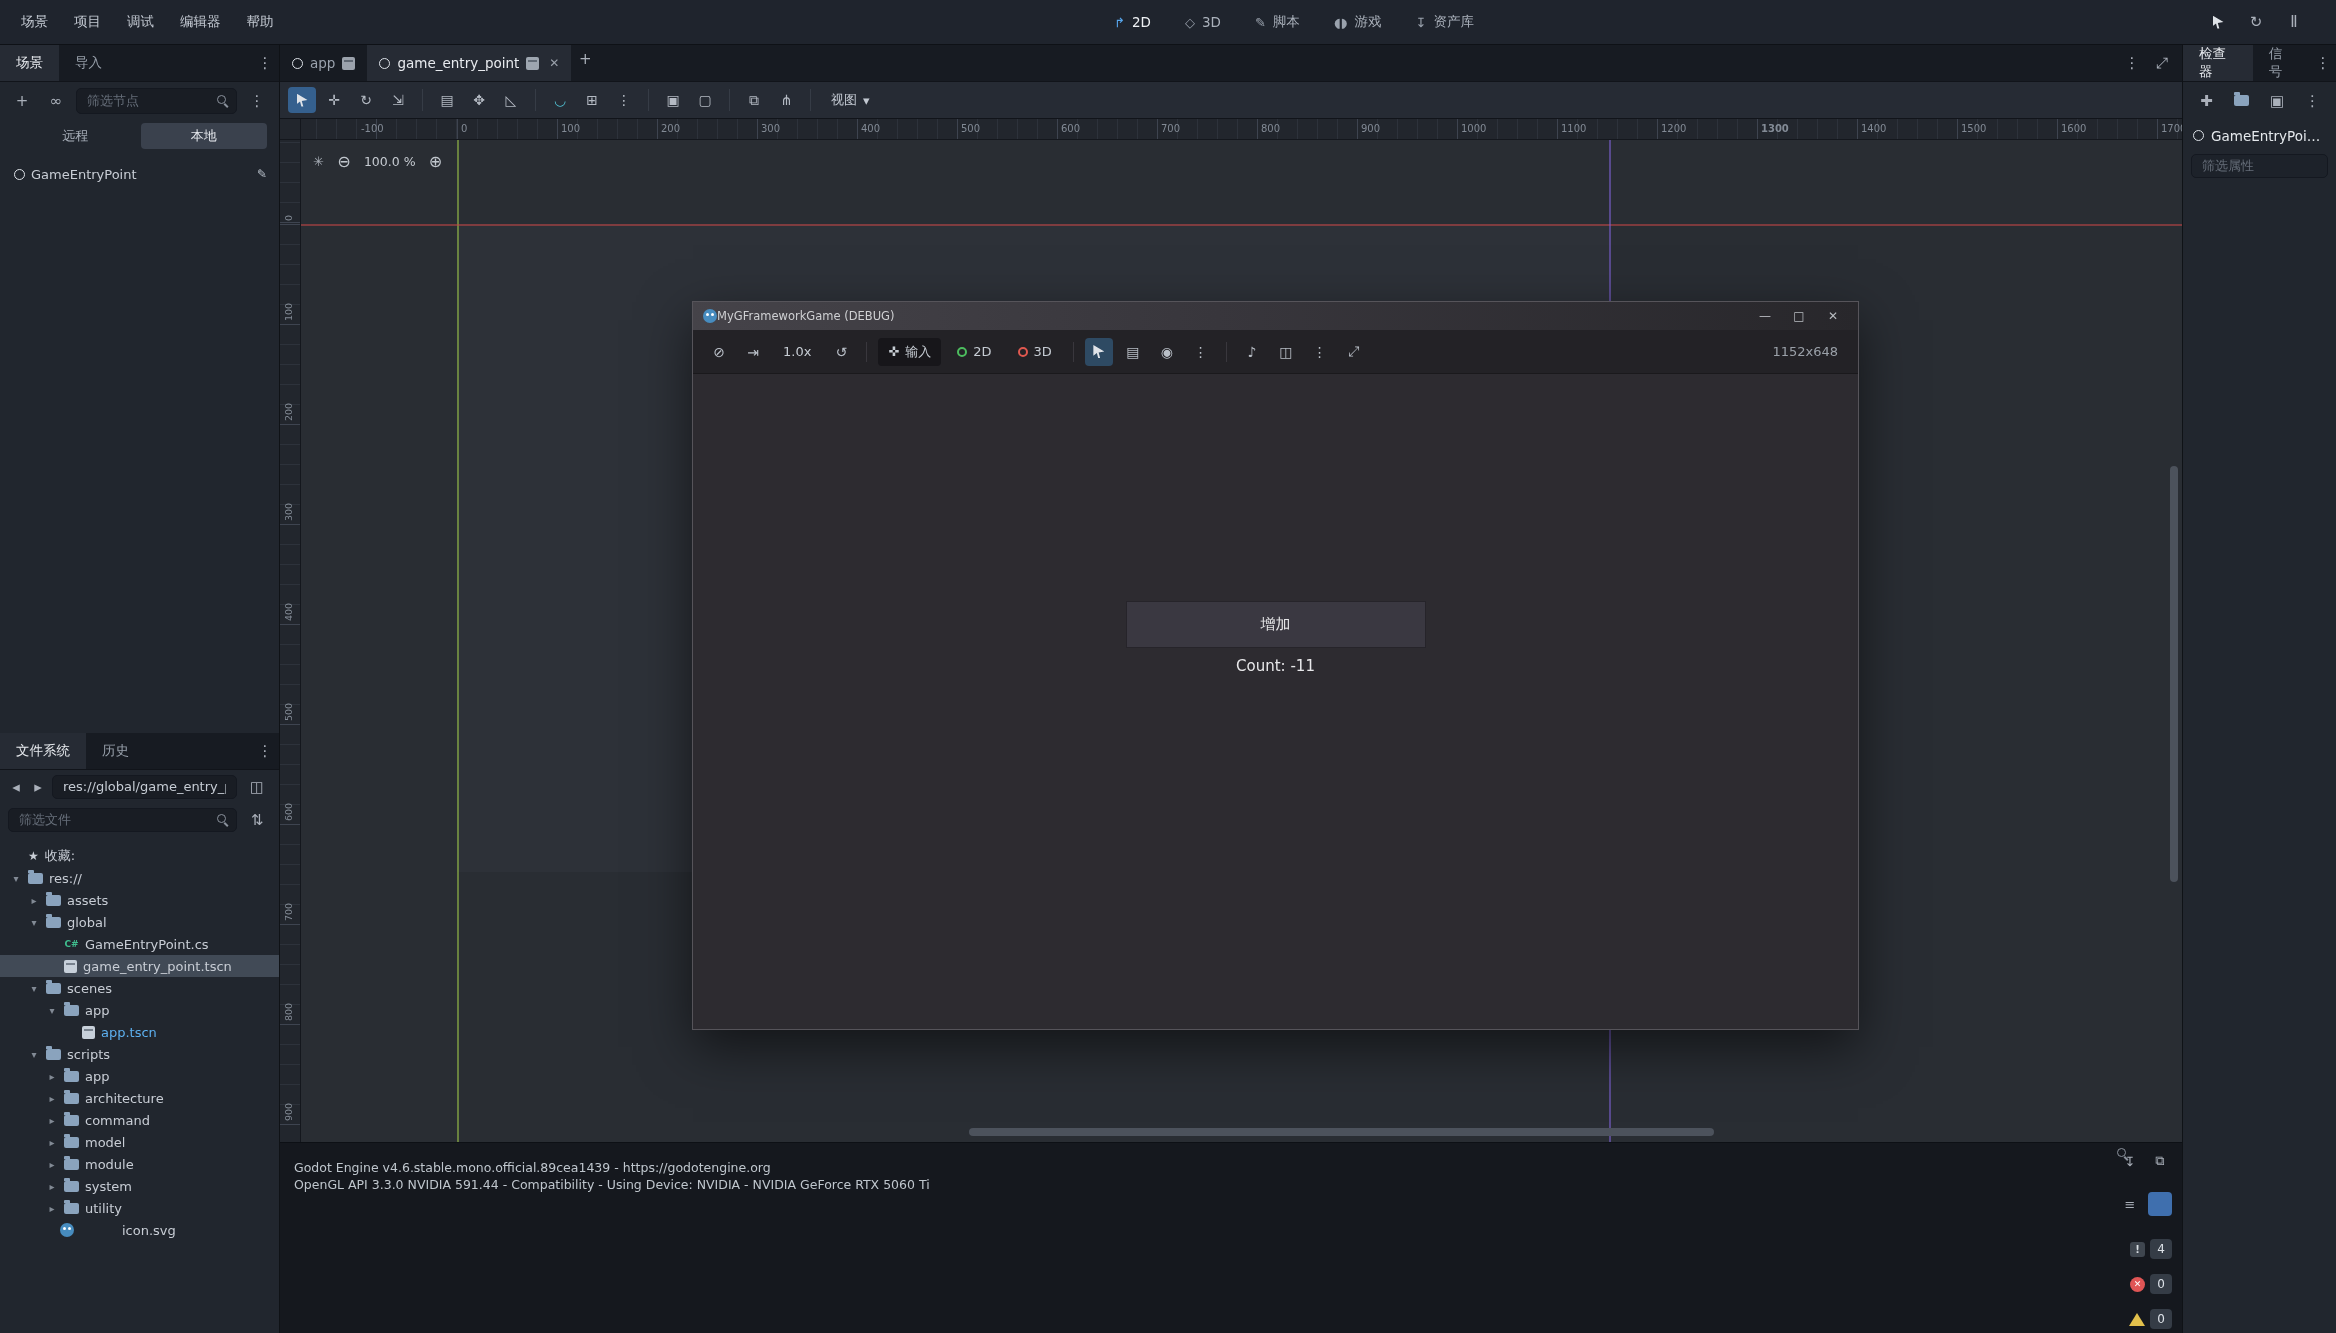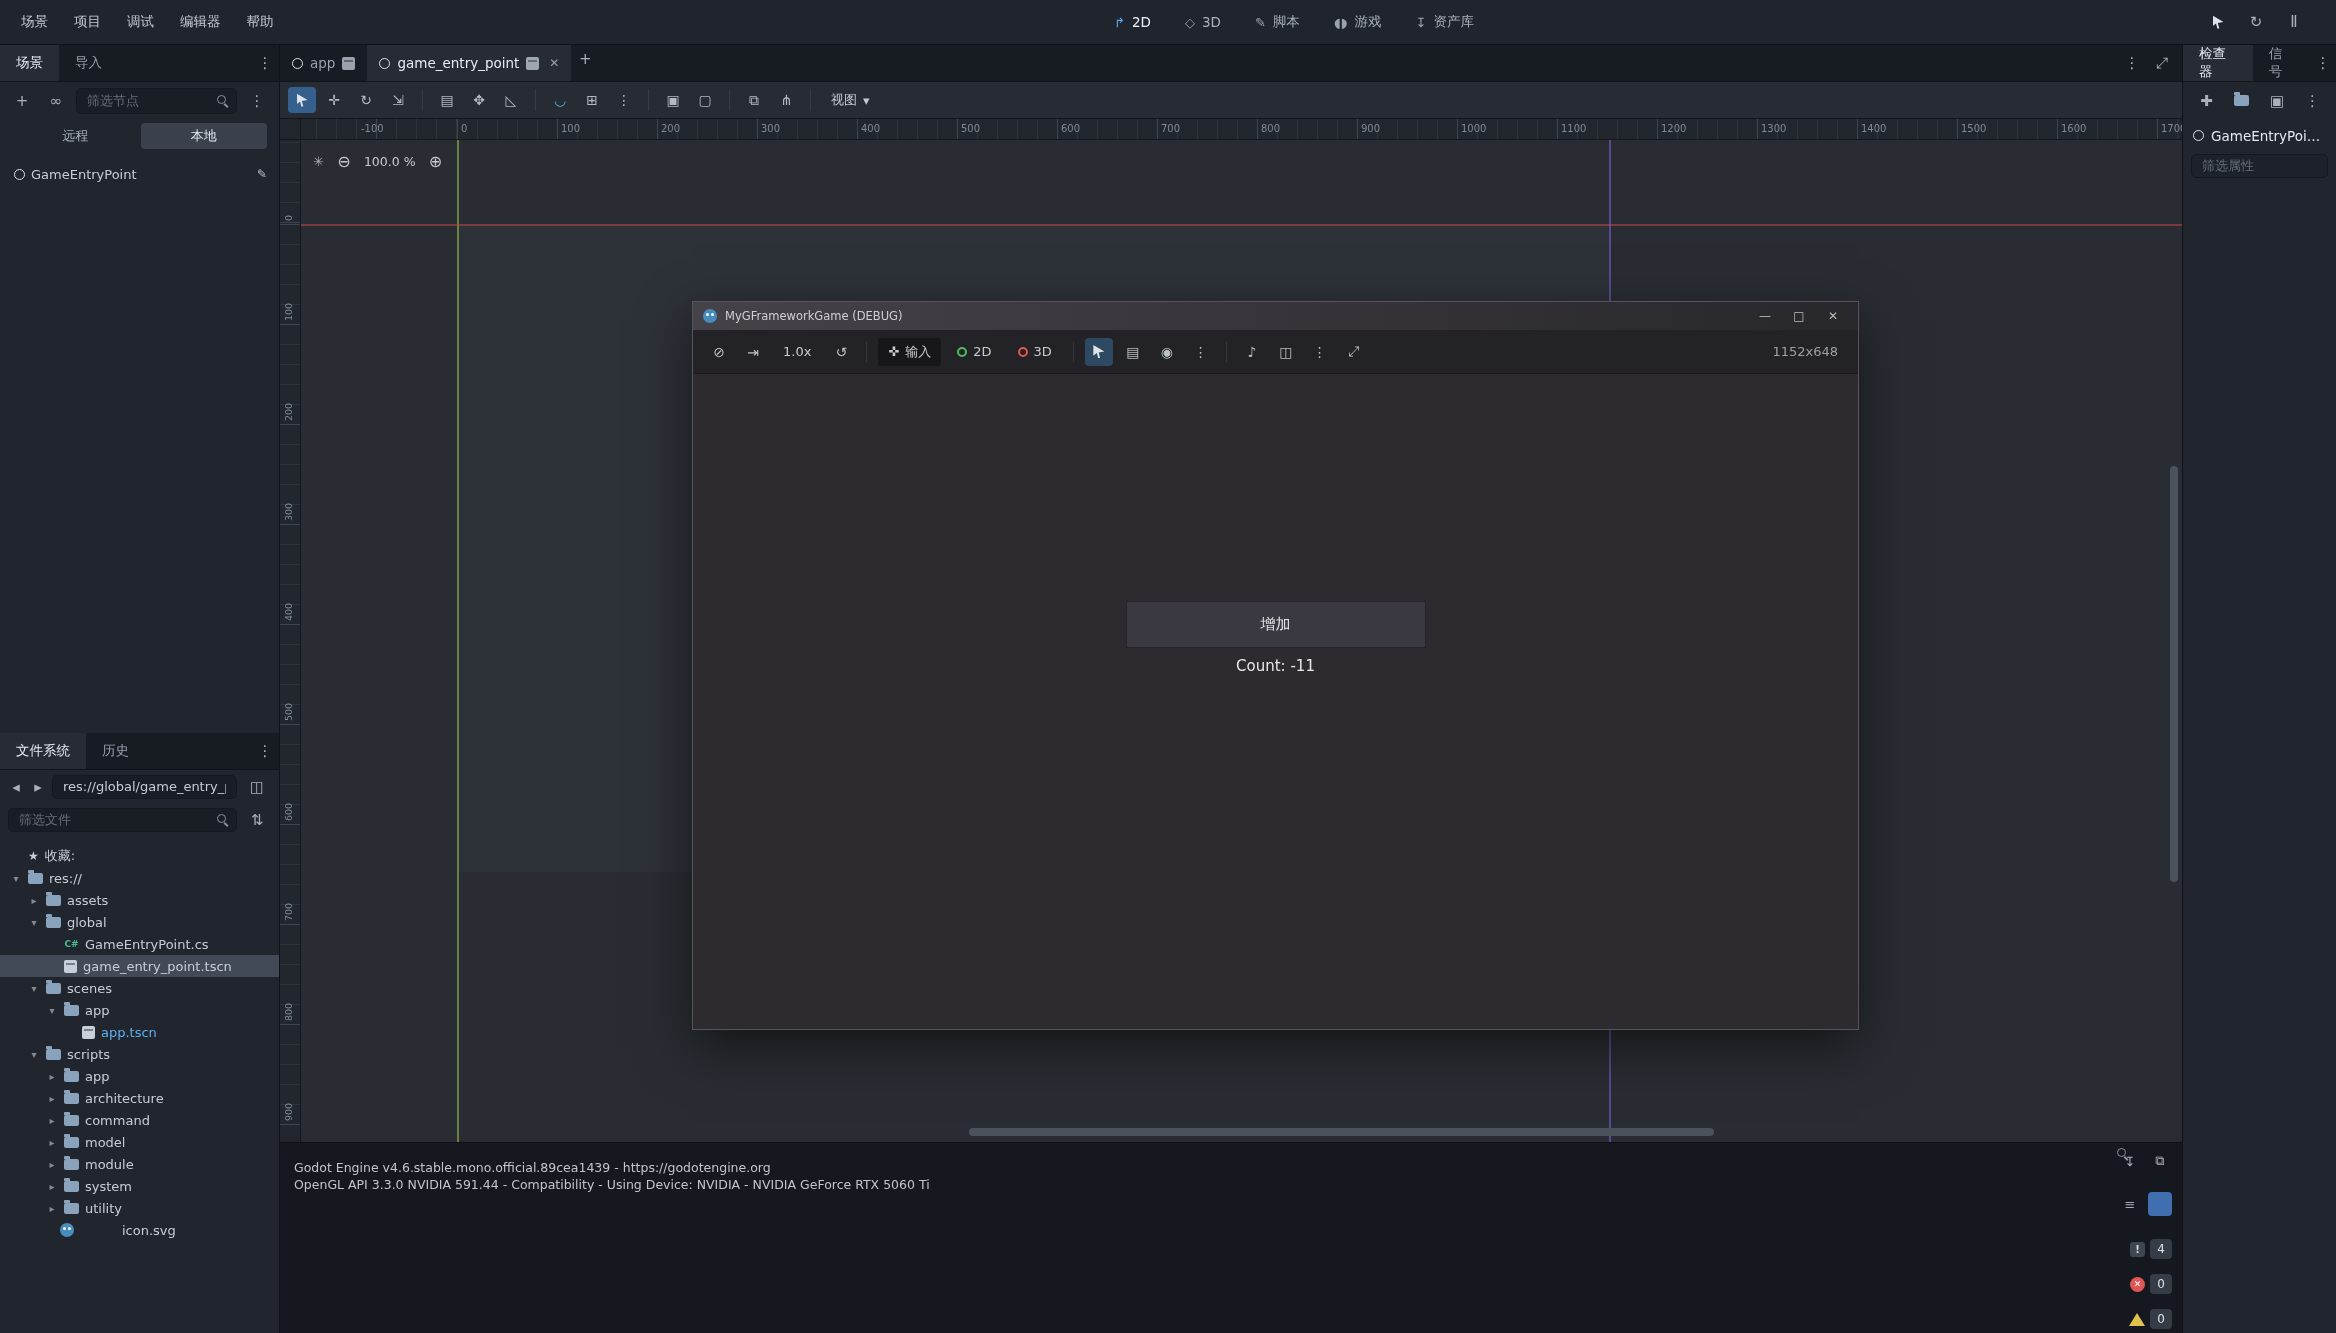--- a/index.html
+++ b/index.html
@@ -96,21 +96,21 @@
   .side-btn{width:24px;height:24px;border-radius:4px;display:flex;align-items:center;justify-content:center;color:#aab0ba;font-size:13px}
   .side-btn.blue{background:#3f6fae;color:#eef3f8}
   .count-badge{display:flex;align-items:center;gap:5px;justify-content:flex-end;height:24px}
   .badge-pill{min-width:22px;height:20px;border-radius:4px;background:#353c46;color:#dde2e8;display:flex;align-items:center;justify-content:center;font-size:12px;padding:0 5px}
   .msg-ic{width:15px;height:15px;border-radius:3px;background:#3f464f;color:#d8dde3;font-size:10px;font-weight:bold;display:flex;align-items:center;justify-content:center}
   .err-ic{width:15px;height:15px;border-radius:50%;color:#fff;font-size:9px;display:flex;align-items:center;justify-content:center}
   .warn-ic{width:0;height:0;border-left:8px solid transparent;border-right:8px solid transparent}
 
   
   #game-window{position:absolute;left:693px;top:302px;width:1165px;height:727px;z-index:50;background:#2d2b30;box-shadow:0 0 0 1px #56545a,0 18px 50px rgba(0,0,0,.55)}
-  #gw-titlebar{height:28px;background:linear-gradient(90deg,#454349 0%,#38363c 45%,#28272b 100%);display:flex;align-items:center;padding:0 10px;gap:8px}
+  #gw-titlebar{height:28px;background:linear-gradient(90deg,#454349 0%,#38363c 45%,#28272b 100%);display:flex;align-items:center;padding:0 10px;}
   #gw-title{font-size:11.5px;color:#cfd0d3}
   #gw-controls{margin-left:auto;display:flex;gap:4px}
   .gw-ctl{width:30px;height:22px;display:flex;align-items:center;justify-content:center;color:#b9bcc1;font-size:12px}
   #gw-toolbar{height:44px;background:#232226;border-bottom:1px solid #1a191c;display:flex;align-items:center;padding:0 12px;gap:6px}
   .gtb-ic{width:28px;height:28px;display:flex;align-items:center;justify-content:center;border-radius:4px;color:#b9bfc7;font-size:14px}
   .gtb-ic.active{background:#2e4a63}
   .gtb-btn{display:flex;align-items:center;gap:6px;height:28px;padding:0 10px;border-radius:4px;color:#c6ccd3;font-size:13px}
   .gtb-btn.pressed{background:#17161a}
   .ring{width:10px;height:10px;border-radius:50%;border:2px solid}
   .gsep{width:1px;height:20px;background:#39373d;margin:0 5px}
@@ -370,21 +370,21 @@
       <span class="hlab" style="left: 460px;">300</span>
       <span class="hlab" style="left: 560px;">400</span>
       <span class="hlab" style="left: 660px;">500</span>
       <span class="hlab" style="left: 760px;">600</span>
       <span class="hlab" style="left: 860px;">700</span>
       <span class="hlab" style="left: 960px;">800</span>
       <span class="hlab" style="left: 1060px;">900</span>
       <span class="hlab" style="left: 1160px;">1000</span>
       <span class="hlab" style="left: 1260px;">1100</span>
       <span class="hlab" style="left: 1360px;">1200</span>
-      <span class="hlab" style="left: 1460px;">1300</span>
+      <span class="hlab" style="left: 1460px; font-weight: bold;">1300</span>
       <span class="hlab" style="left: 1560px;">1400</span>
       <span class="hlab" style="left: 1660px;">1500</span>
       <span class="hlab" style="left: 1760px;">1600</span>
       <span class="hlab" style="left: 1860px;">1700</span>
     </div>
   <div id="vruler">
       <span class="vlab" style="top: 81px;">0</span>
       <span class="vlab" style="top: 181px;">100</span>
       <span class="vlab" style="top: 281px;">200</span>
       <span class="vlab" style="top: 381px;">300</span>

